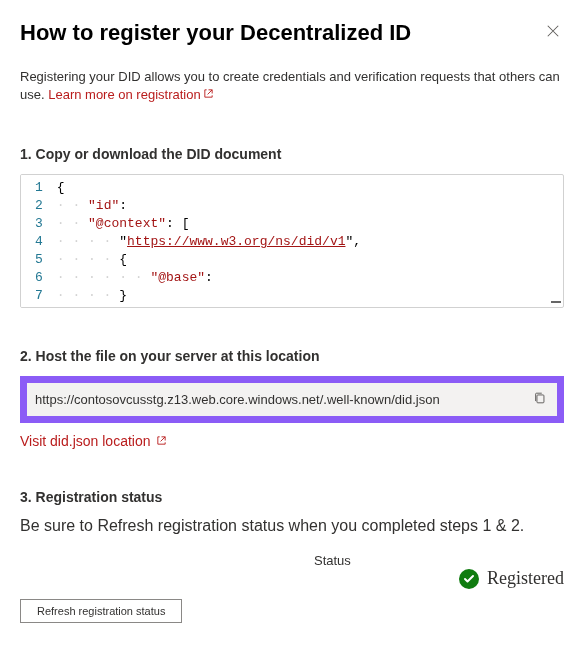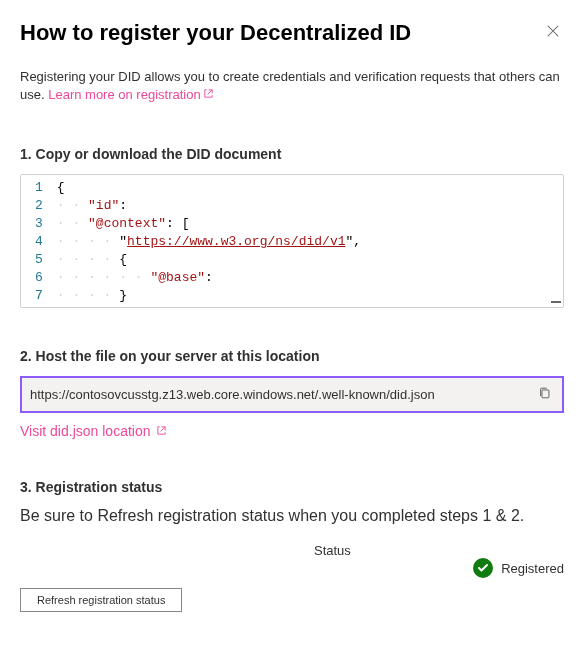--- a/index.html
+++ b/index.html
@@ -31,21 +31,21 @@
       color: #605e5c;
     }
     .close-btn svg { width: 14px; height: 14px; }
     .description {
       font-size: 13px;
       color: #323130;
       line-height: 1.4;
       margin-bottom: 42px;
     }
     .link {
-      color: #ec4899;
+      color: #b91c1c;
       text-decoration: none;
       cursor: pointer;
     }
     .link svg {
       width: 11px;
       height: 11px;
       vertical-align: baseline;
       margin-left: 2px;
     }
     .step-heading {
@@ -98,21 +98,21 @@
       border: none;
       padding: 6px 20px;
       font-size: 13px;
       cursor: pointer;
       font-family: inherit;
     }
     .section { margin-bottom: 40px; }
     .location-row {
       display: flex;
       align-items: center;
-      border: 2px solid #8b5cf6;
+      border: 7px solid #8b5cf6;
       background: #f3f2f1;
       padding: 6px 8px;
       margin-bottom: 10px;
     }
     .location-input {
       flex: 1;
       border: none;
       background: transparent;
       font-size: 13px;
       font-family: inherit;
@@ -138,21 +138,22 @@
       flex-direction: column;
     }
     .status-label {
       font-size: 13px;
       width: 250px;
     }
     .status-value {
       display: flex;
       align-items: center;
       gap: 8px;
-      font-size: 13px;
+      font-size: 18px;
+      font-family: Liberation Serif, serif;
     }
     .status-icon {
       width: 20px;
       height: 20px;
       border-radius: 50%;
       background: #107c10;
       display: flex;
       align-items: center;
       justify-content: center;
     }

